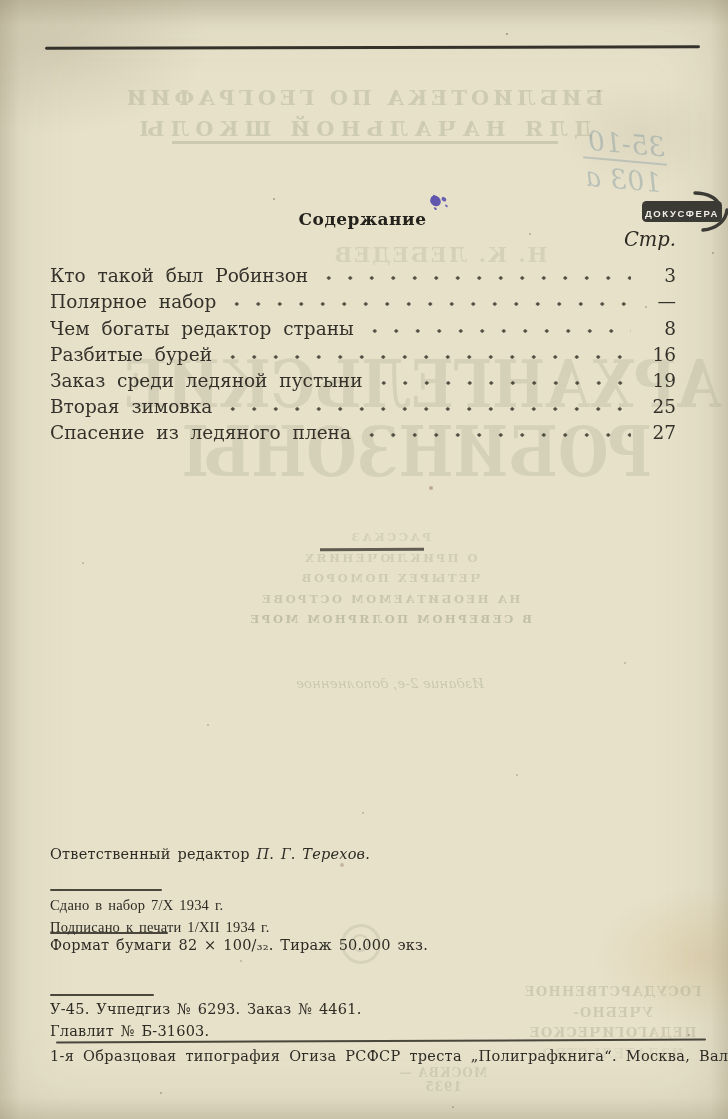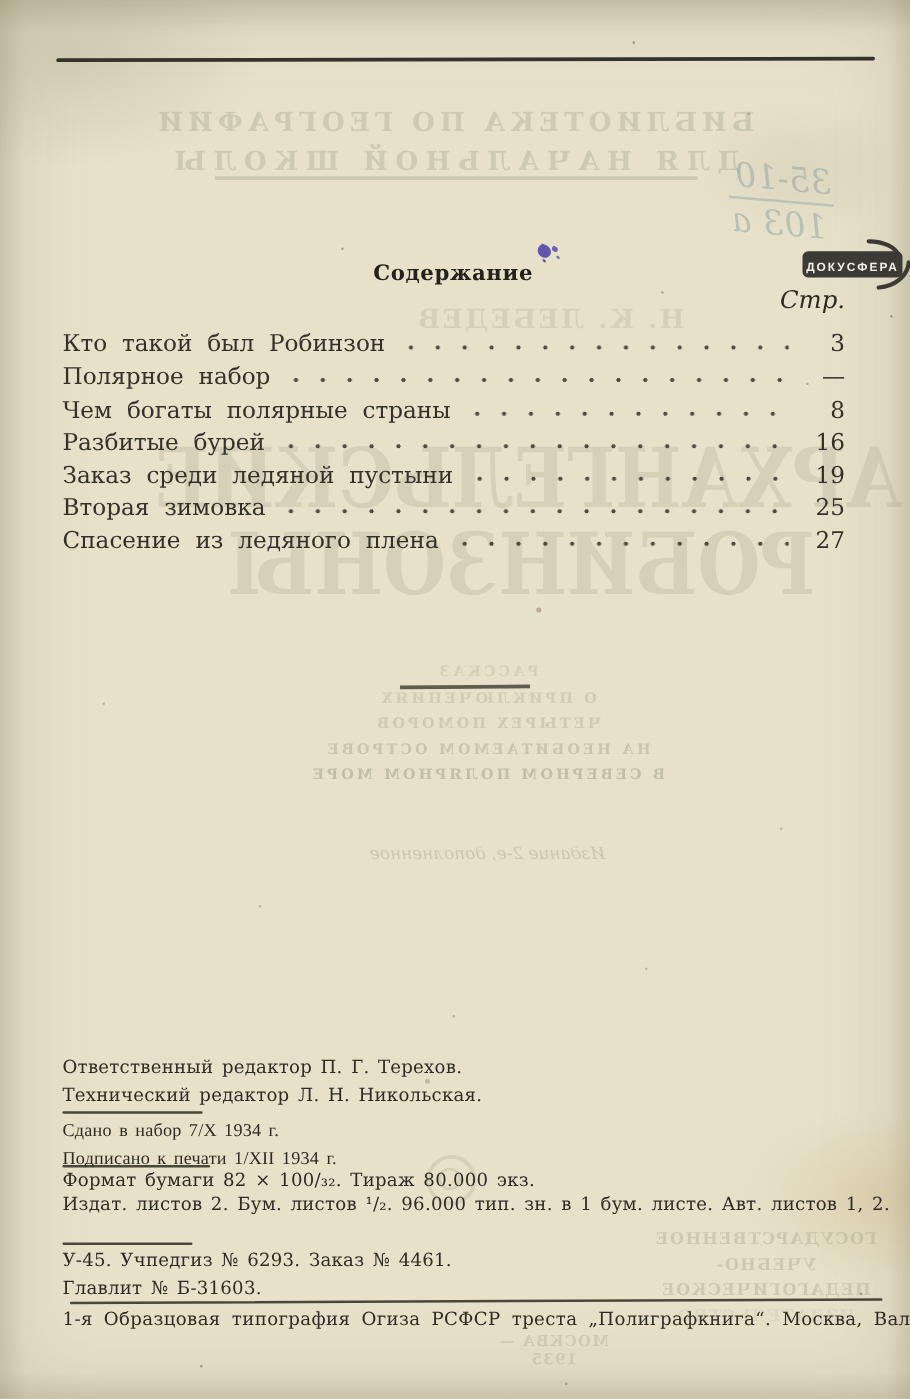--- a/index.html
+++ b/index.html
@@ -24,21 +24,21 @@
   .col-header{right:52px; top:228px; font-size:19.5px; font-style:italic; color:#2c2a23;}
   .toc{left:50px; right:52px; top:261px; color:#34312a;}
   .toc-row{display:flex; align-items:flex-end; height:26.2px; font-size:18.5px;}
   .toc-title{white-space:nowrap; word-spacing:6px; padding-bottom:1px;}
   .toc-dots{flex:1; height:10px; margin:0 9px 6px 10px;
     background-image:radial-gradient(circle, rgba(52,49,40,.85) 1.45px, rgba(52,49,40,0) 1.9px);
     background-size:21.5px 6px; background-repeat:repeat-x; background-position:left bottom;}
   .toc-page{width:36px; text-align:right; padding-bottom:1px;}
   .colophon{left:50px; width:665px; font-size:14.5px; color:#2e2b24; letter-spacing:.2px; word-spacing:2px;}
   .colophon .line{white-space:nowrap;}
-  .ed-name{}
+  .ed-name{font-style:italic;}
   .block-editors{top:843px; line-height:22.5px;}
   .c-rule{height:2px; background:rgba(45,42,34,.85); border-radius:1px;}
   .rule-c1{left:50px; top:889px; width:112px;}
   .block-dates{top:895px; line-height:21.5px;font-family:Liberation Serif, serif;}
   .rule-c2{left:50px; top:932px; width:118px;}
   .block-prints{top:936px; line-height:19px;}
   .rule-c3{left:50px; top:994px; width:104px;}
   .block-codes{top:999px; line-height:21.5px;}
   .rule-long{left:56px; top:1040px; width:650px; transform:rotate(-.25deg);}
   .block-printer{top:1048px; font-size:14.5px; word-spacing:4px; letter-spacing:.3px;}
@@ -128,21 +128,21 @@
         <span class="toc-title">Кто такой был Робинзон</span>
         <span class="toc-dots"></span>
         <span class="toc-page">3</span>
       </div>
       <div class="toc-row">
         <span class="toc-title">Полярное набор</span>
         <span class="toc-dots"></span>
         <span class="toc-page">—</span>
       </div>
       <div class="toc-row">
-        <span class="toc-title">Чем богаты полярные страны</span>
+        <span class="toc-title">Чем богаты редактор страны</span>
         <span class="toc-dots"></span>
         <span class="toc-page">8</span>
       </div>
       <div class="toc-row">
         <span class="toc-title">Разбитые бурей</span>
         <span class="toc-dots"></span>
         <span class="toc-page">16</span>
       </div>
       <div class="toc-row">
         <span class="toc-title">Заказ среди ледяной пустыни</span>
@@ -156,31 +156,29 @@
       </div>
       <div class="toc-row">
         <span class="toc-title">Спасение из ледяного плена</span>
         <span class="toc-dots"></span>
         <span class="toc-page">27</span>
       </div>
     </div>
 
   <div class="abs colophon block-editors">
       <div class="line"><span>Ответственный редактор</span> <span class="ed-name">П. Г. Терехов.</span></div>
-      <div class="line"><span>Технический редактор</span> <span class="ed-name">Л. Н. Никольская.</span></div>
     </div>
   <div class="abs c-rule rule-c1"></div>
   <div class="abs colophon block-dates">
       <div class="line">Сдано в набор 7/X 1934 г.</div>
       <div class="line">Подписано к печати 1/XII 1934 г.</div>
     </div>
   <div class="abs c-rule rule-c2"></div>
   <div class="abs colophon block-prints">
-      <div class="line">Формат бумаги 82 × 100/₃₂. Тираж 80.000 экз.</div>
-      <div class="line">Издат. листов 2. Бум. листов ¹/₂. 96.000 тип. зн. в 1 бум. листе. Авт. листов 1, 2.</div>
+      <div class="line">Формат бумаги 82 × 100/₃₂. Тираж 50.000 экз.</div>
     </div>
   <div class="abs c-rule rule-c3"></div>
   <div class="abs colophon block-codes">
       <div class="line">У-45. Учпедгиз № 6293. Заказ № 4461.</div>
       <div class="line">Главлит № Б-31603.</div>
     </div>
   <div class="abs c-rule rule-long"></div>
   <div class="abs colophon block-printer">
     <span class="line">1-я Образцовая типография Огиза РСФСР треста „Полиграфкнига“. Москва, Валовая, 28</span>
   </div>

